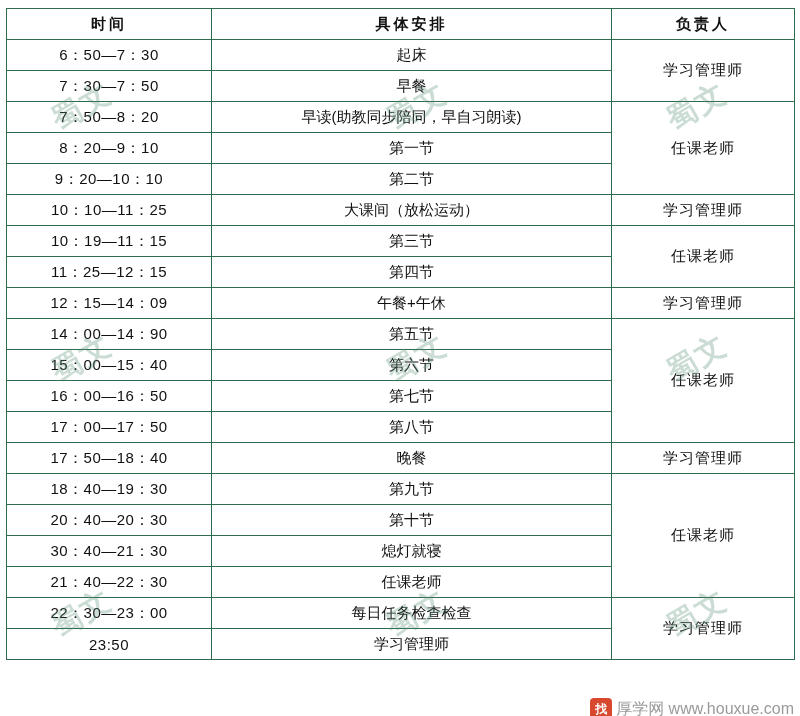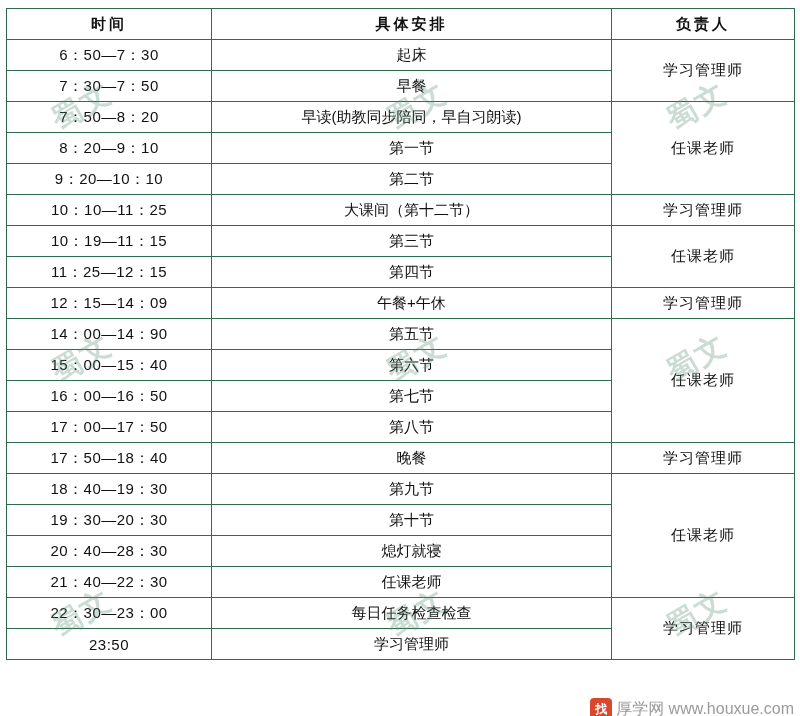--- a/index.html
+++ b/index.html
@@ -135,21 +135,21 @@
       <tr>
         <td class="time">8：20—9：10</td>
         <td class="plan">第一节</td>
       </tr>
       <tr>
         <td class="time">9：20—10：10</td>
         <td class="plan">第二节</td>
       </tr>
       <tr>
         <td class="time">10：10—11：25</td>
-        <td class="plan">大课间（第十二节）</td>
+        <td class="plan">大课间（放松运动）</td>
         <td class="owner" rowspan="1">学习管理师</td>
       </tr>
       <tr>
         <td class="time">10：19—11：15</td>
         <td class="plan">第三节</td>
         <td class="owner" rowspan="2">任课老师</td>
       </tr>
       <tr>
         <td class="time">11：25—12：15</td>
         <td class="plan">第四节</td>
@@ -180,25 +180,25 @@
         <td class="time">17：50—18：40</td>
         <td class="plan">晚餐</td>
         <td class="owner" rowspan="1">学习管理师</td>
       </tr>
       <tr>
         <td class="time">18：40—19：30</td>
         <td class="plan">第九节</td>
         <td class="owner" rowspan="4">任课老师</td>
       </tr>
       <tr>
-        <td class="time">19：30—20：30</td>
+        <td class="time">20：40—20：30</td>
         <td class="plan">第十节</td>
       </tr>
       <tr>
-        <td class="time">20：40—28：30</td>
+        <td class="time">30：40—21：30</td>
         <td class="plan">熄灯就寝</td>
       </tr>
       <tr>
         <td class="time">21：40—22：30</td>
         <td class="plan">任课老师</td>
       </tr>
       <tr>
         <td class="time">22：30—23：00</td>
         <td class="plan">每日任务检查检查</td>
         <td class="owner" rowspan="2">学习管理师</td>

